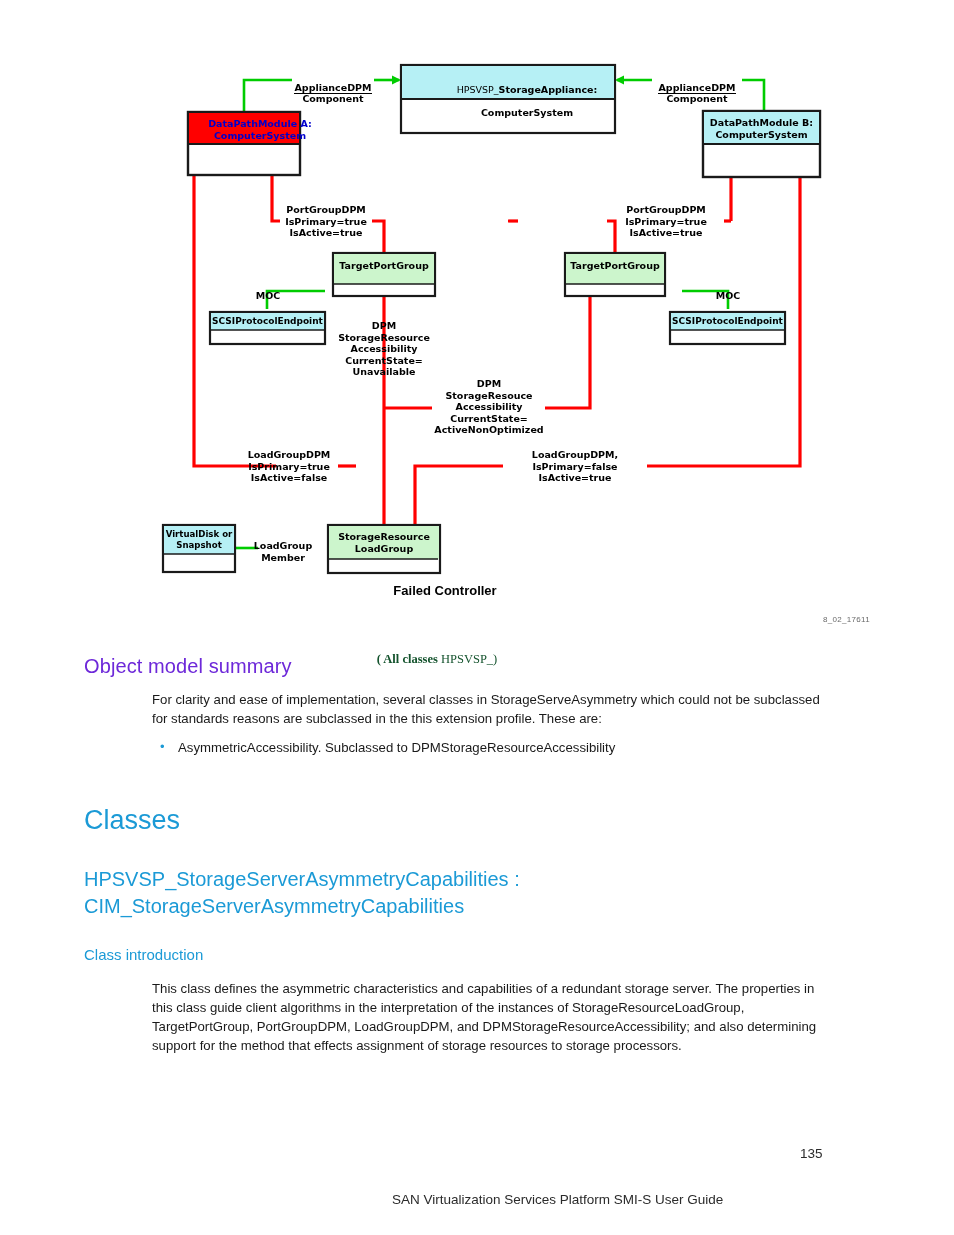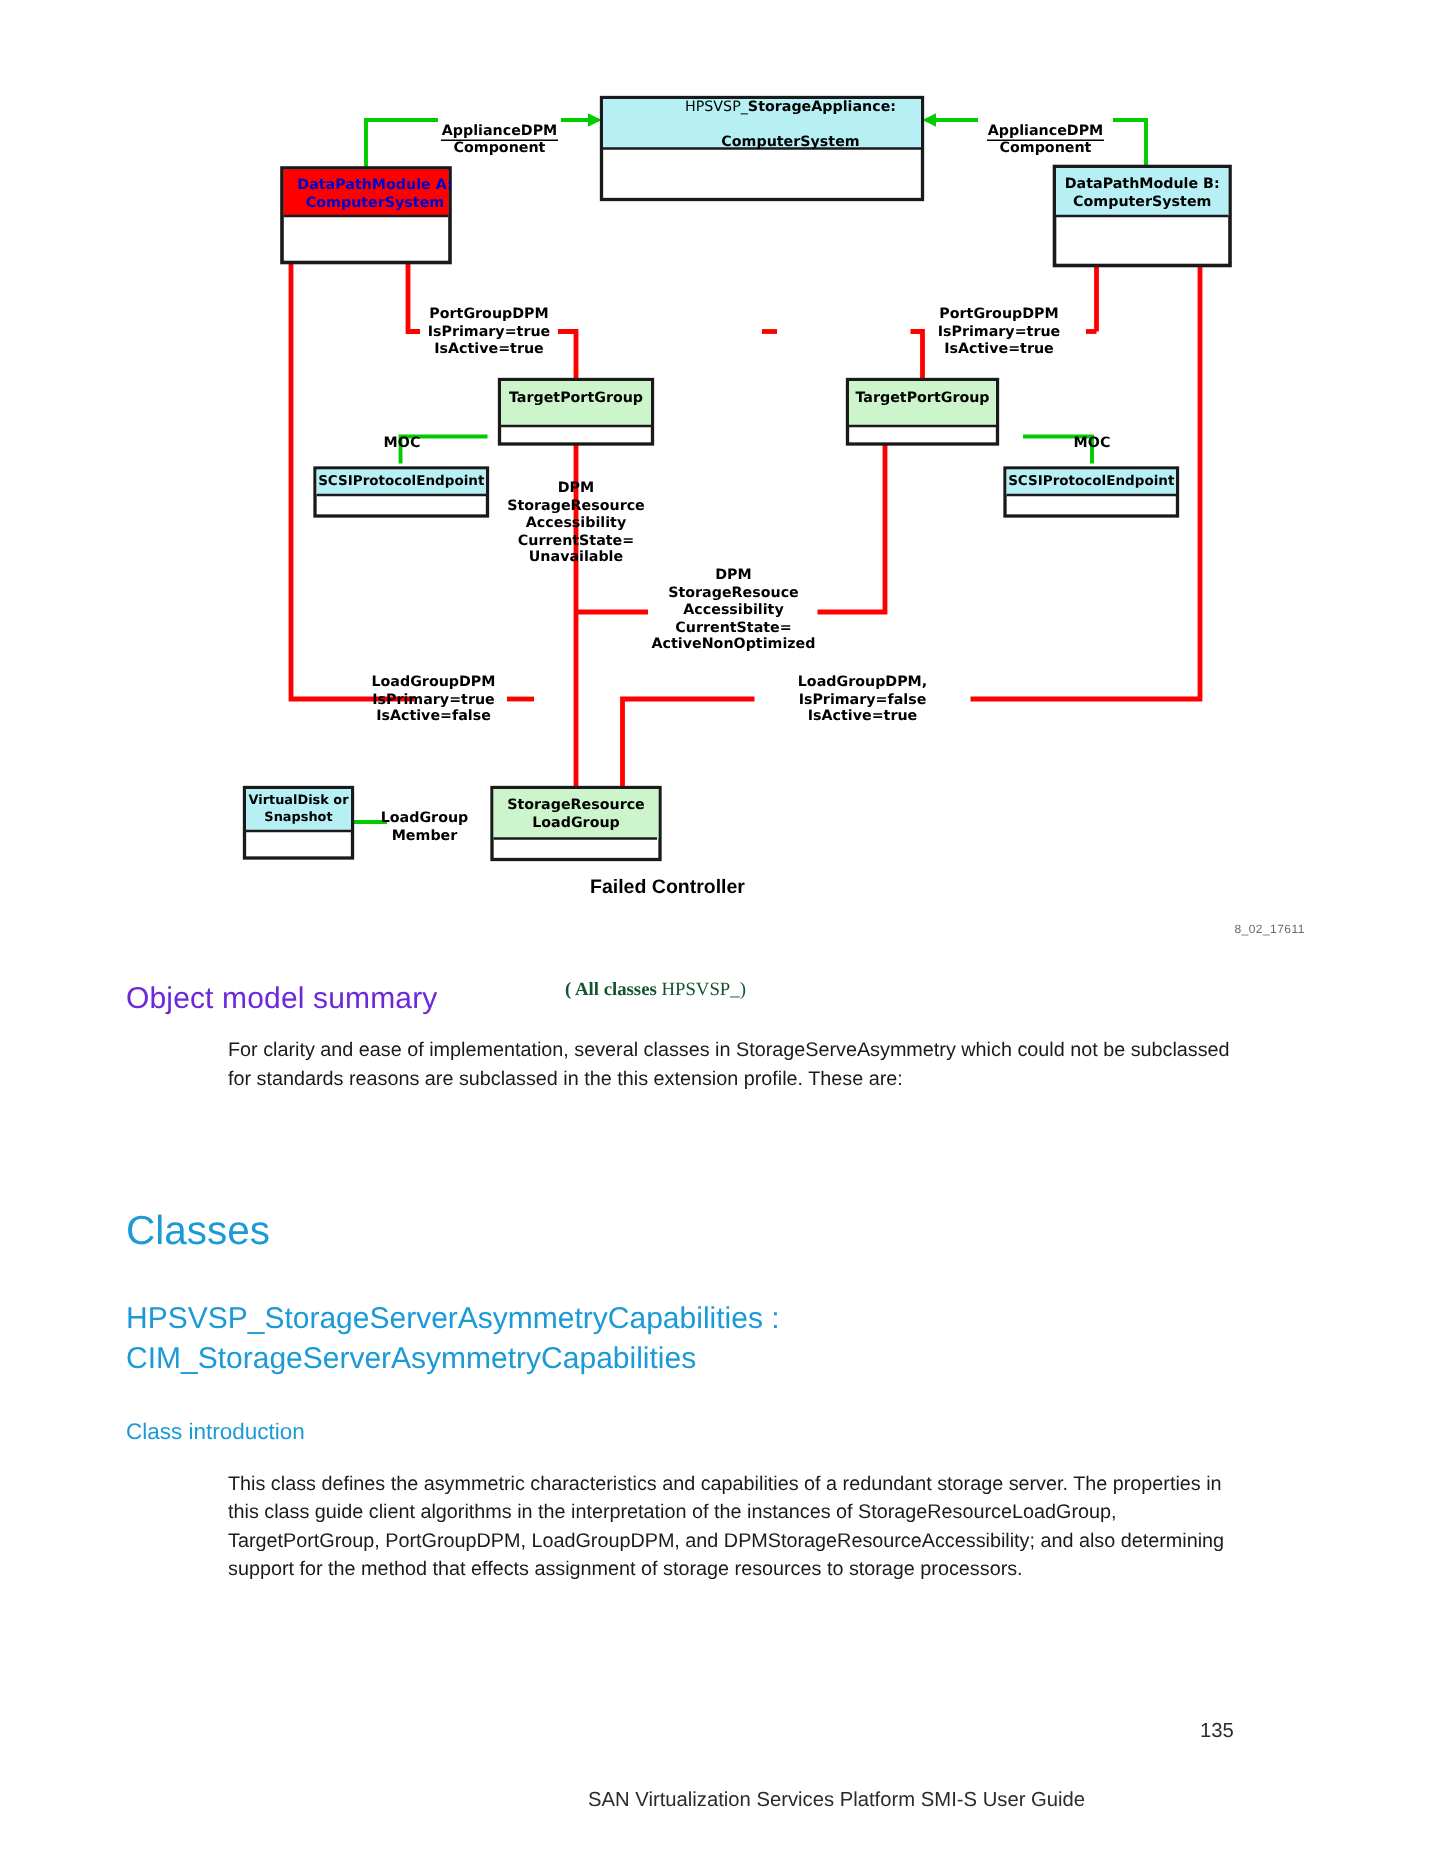--- a/index.html
+++ b/index.html
@@ -257,26 +257,26 @@
       <line x1="164" y1="554" x2="234" y2="554" stroke="#1a1a1a" stroke-width="1.6"></line>
     </g>
 
     <g>
       <rect x="328" y="525" width="112" height="48" fill="#ffffff" stroke="#1a1a1a" stroke-width="2.2"></rect>
       <rect x="329" y="526" width="110" height="33" fill="#ccf5cc" stroke="none"></rect>
       <line x1="329" y1="559" x2="438" y2="559" stroke="#1a1a1a" stroke-width="1.6"></line>
     </g>
   </svg>
 
-  <div class="boxtext black" style="left:401px; top:54px; width:194px;padding-left:29px;">
+  <div class="boxtext black" style="left:401px; top:72px; width:194px;padding-left:29px;">
     <span class="reg">HPSVSP_</span><span>StorageAppliance:</span><br>
     <span>ComputerSystem</span>
   </div>
 
-  <div class="boxtext blue" style="left:188px; top:118px; width:124px;">DataPathModule A:
+  <div class="boxtext blue" style="left:188px; top:118px; width:124px;padding-left:10px;">DataPathModule A:
 ComputerSystem</div>
 
   <div class="boxtext black" style="left:703px; top:117px; width:117px;">DataPathModule B:
 ComputerSystem</div>
 
   <div class="boxtext black" style="left:333px; top:260px; width:102px;">TargetPortGroup</div>
   <div class="boxtext black" style="left:565px; top:260px; width:100px;">TargetPortGroup</div>
 
   <div class="boxtext black" style="left:210px; top:316px; width:115px; font-size:9px;">SCSIProtocolEndpoint</div>
   <div class="boxtext black" style="left:670px; top:316px; width:115px; font-size:9px;">SCSIProtocolEndpoint</div>
@@ -330,20 +330,21 @@
     <b>( All classes </b><span>HPSVSP_)</span>
   </div>
   <div class="fig-id" style="left:782px; top:615px;margin-left:41px;">8_02_17611</div>
 </div>
 
 <div class="h2" style="left:84px; top:655px;">Object model summary</div>
 
 <div class="para" style="left:152px; top:690px; width:672px;">For clarity and ease of implementation, several classes in StorageServeAsymmetry which could not be subclassed for standards reasons are subclassed in the this extension profile. These are:</div>
 
 <ul class="bullet-list" style="left:152px; top:737px; width:672px;">
+  <li>AsymmetricAccessibility. Subclassed to DPMStorageResourceAccessibility</li>
 </ul>
 
 <div class="h1" style="left:84px; top:805px;">Classes</div>
 
 <div class="h3" style="left:84px; top:866px; width:760px;">HPSVSP_StorageServerAsymmetryCapabilities :
 CIM_StorageServerAsymmetryCapabilities</div>
 
 <div class="h4" style="left:84px; top:946px;">Class introduction</div>
 
 <div class="para" style="left:152px; top:979px; width:682px;">This class defines the asymmetric characteristics and capabilities of a redundant storage server. The properties in this class guide client algorithms in the interpretation of the instances of StorageResourceLoadGroup, TargetPortGroup, PortGroupDPM, LoadGroupDPM, and DPMStorageResourceAccessibility; and also determining support for the method that effects assignment of storage resources to storage processors.</div>

